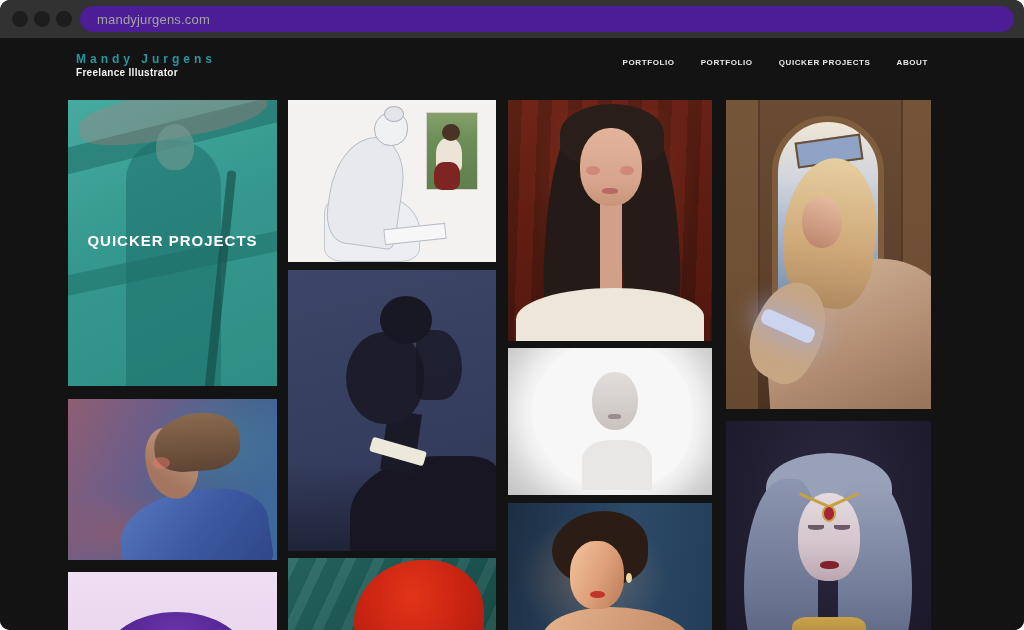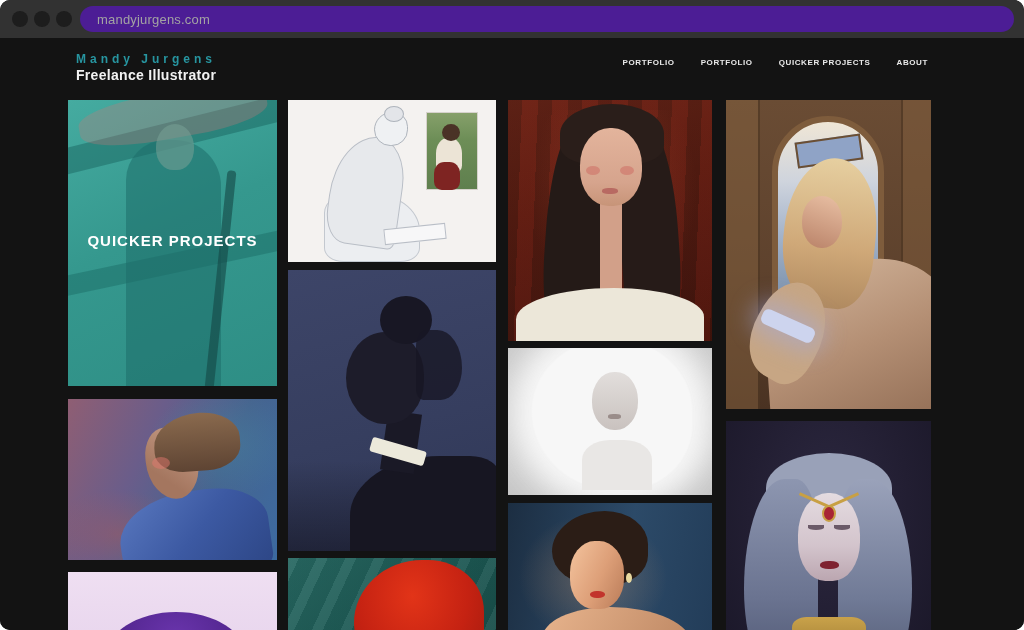--- a/index.html
+++ b/index.html
@@ -10,21 +10,21 @@
   
   .chrome { position:absolute; left:0; top:0; right:0; height:38px; background:#323232; }
   .lights { position:absolute; left:12px; top:11px; display:flex; gap:6px; }
   .light { width:16px; height:16px; border-radius:50%; background:#1d1d1d; }
   .urlbar { position:absolute; left:80px; right:10px; top:6px; height:26px; border-radius:13px; background:#4c1d95; display:flex; align-items:center; padding-left:17px; }
   .urlbar span { color:#a3a3a3; font-size:13px; letter-spacing:.2px; }
 
   
   .page { position:absolute; left:0; top:38px; right:0; bottom:0; background:#131313; }
   .site-name { position:absolute; left:76px; top:14px; color:#2795a0; font-size:12px; font-weight:bold; letter-spacing:4px; }
-  .site-sub  { position:absolute; left:76px; top:29px; color:#f2f2f2; font-size:14px; font-weight:bold; letter-spacing:.3px; }
+  .site-sub  { position:absolute; left:76px; top:29px; color:#f2f2f2; font-size:10px; font-weight:bold; letter-spacing:.3px; }
   .nav { position:absolute; right:96px; top:20px; display:flex; gap:26px; }
   .nav span { color:#e9e9e9; font-size:8px; font-weight:bold; letter-spacing:.6px; cursor:pointer; }
 
   
   .tile { position:absolute; overflow:hidden; cursor:pointer; }
   .tile .sh { position:absolute; }
 
   
   .t-qp { left:68px; top:62px; width:209px; height:286px; background:linear-gradient(155deg,#45aba0 0%,#35988e 45%,#2e8e85 100%); }
   .t-qp .beam1 { left:-30px; top:18px; width:300px; height:26px; background:rgba(22,96,92,.45); transform:rotate(-14deg); }

